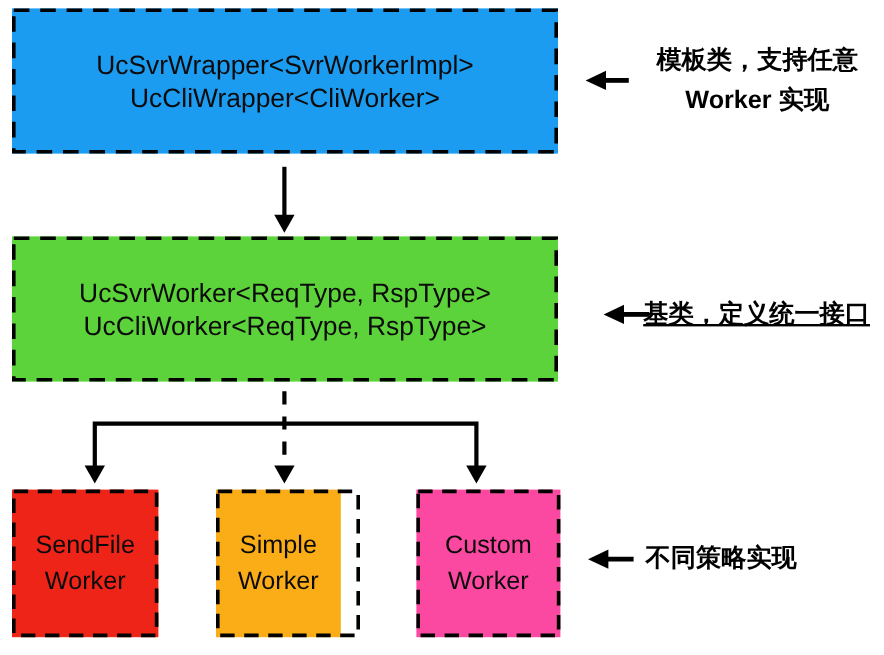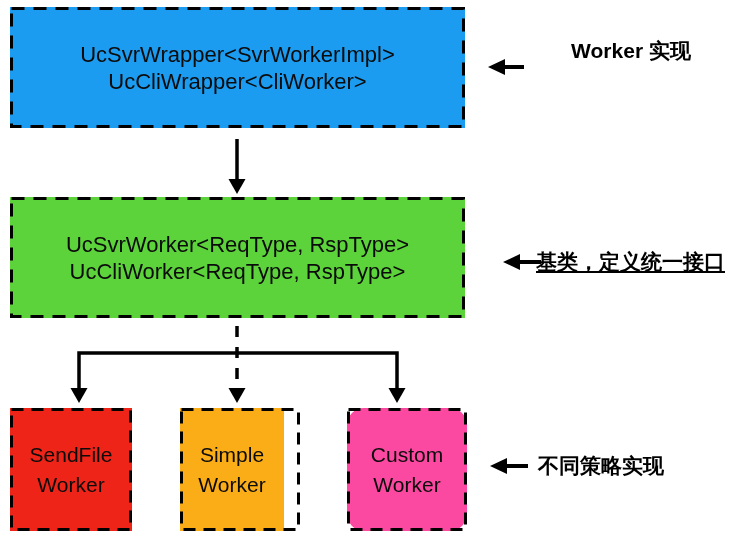--- a/index.html
+++ b/index.html
@@ -32,21 +32,21 @@
   #top-box { top: 7px; }
   #middle-box { top: 197px; }
   .small {
     top: 408px;
     height: 123px;
     font-size: 21px;
     line-height: 30px;
   }
   #box-sendfile { left: 10px;  width: 122px; }
   #box-simple   { left: 180px; width: 104px; }
-  #box-custom   { left: 347px; width: 120px; border-radius: 17px; }
+  #box-custom   { left: 347px; width: 120px; }
   .annotation {
     position: absolute;
     color: #000000;
     font-weight: bold;
     font-size: 21px;
     line-height: 33px;
     white-space: nowrap;
   }
   #annotation-1 { left: 527px; top: 34px; width: 208px; text-align: center; }
   #annotation-2 { left: 536px; top: 245px; text-decoration: underline; }
@@ -85,20 +85,21 @@
     <span class="line">Simple</span>
     <span class="line">Worker</span>
   </div>
 
   <div class="node small" id="box-custom" style="background: rgb(251, 72, 160);">
     <span class="line">Custom</span>
     <span class="line">Worker</span>
   </div>
 
   <div class="annotation" id="annotation-1">
+    <div>模板类，支持任意</div>
     <div>Worker 实现</div>
   </div>
   <div class="annotation" id="annotation-2">基类，定义统一接口</div>
   <div class="annotation" id="annotation-3">不同策略实现</div>
 
   <svg class="overlay" viewBox="0 0 737 546" aria-hidden="true">
 
     <rect class="stroke" x="11.5" y="8.5" width="452" height="118" stroke-width="3" stroke-dasharray="13 9"></rect>
     <rect class="stroke" x="11.5" y="198.5" width="452" height="118" stroke-width="3" stroke-dasharray="13 9"></rect>
     <rect class="stroke" x="11.5" y="409.5" width="119" height="120" stroke-width="3" stroke-dasharray="12 8"></rect>

